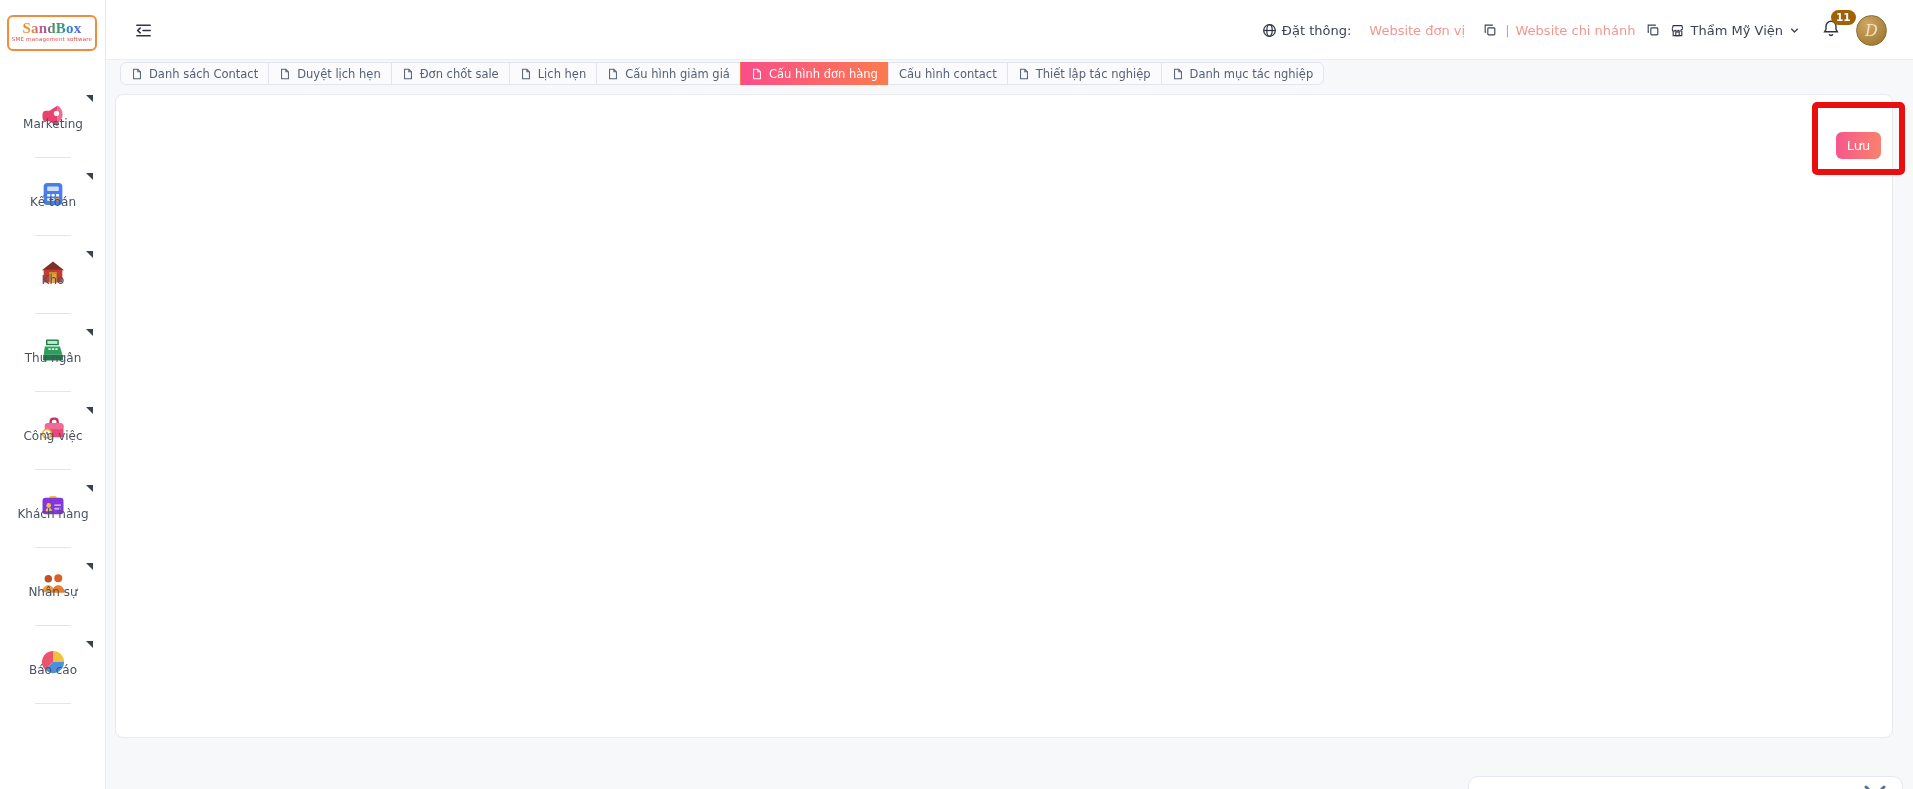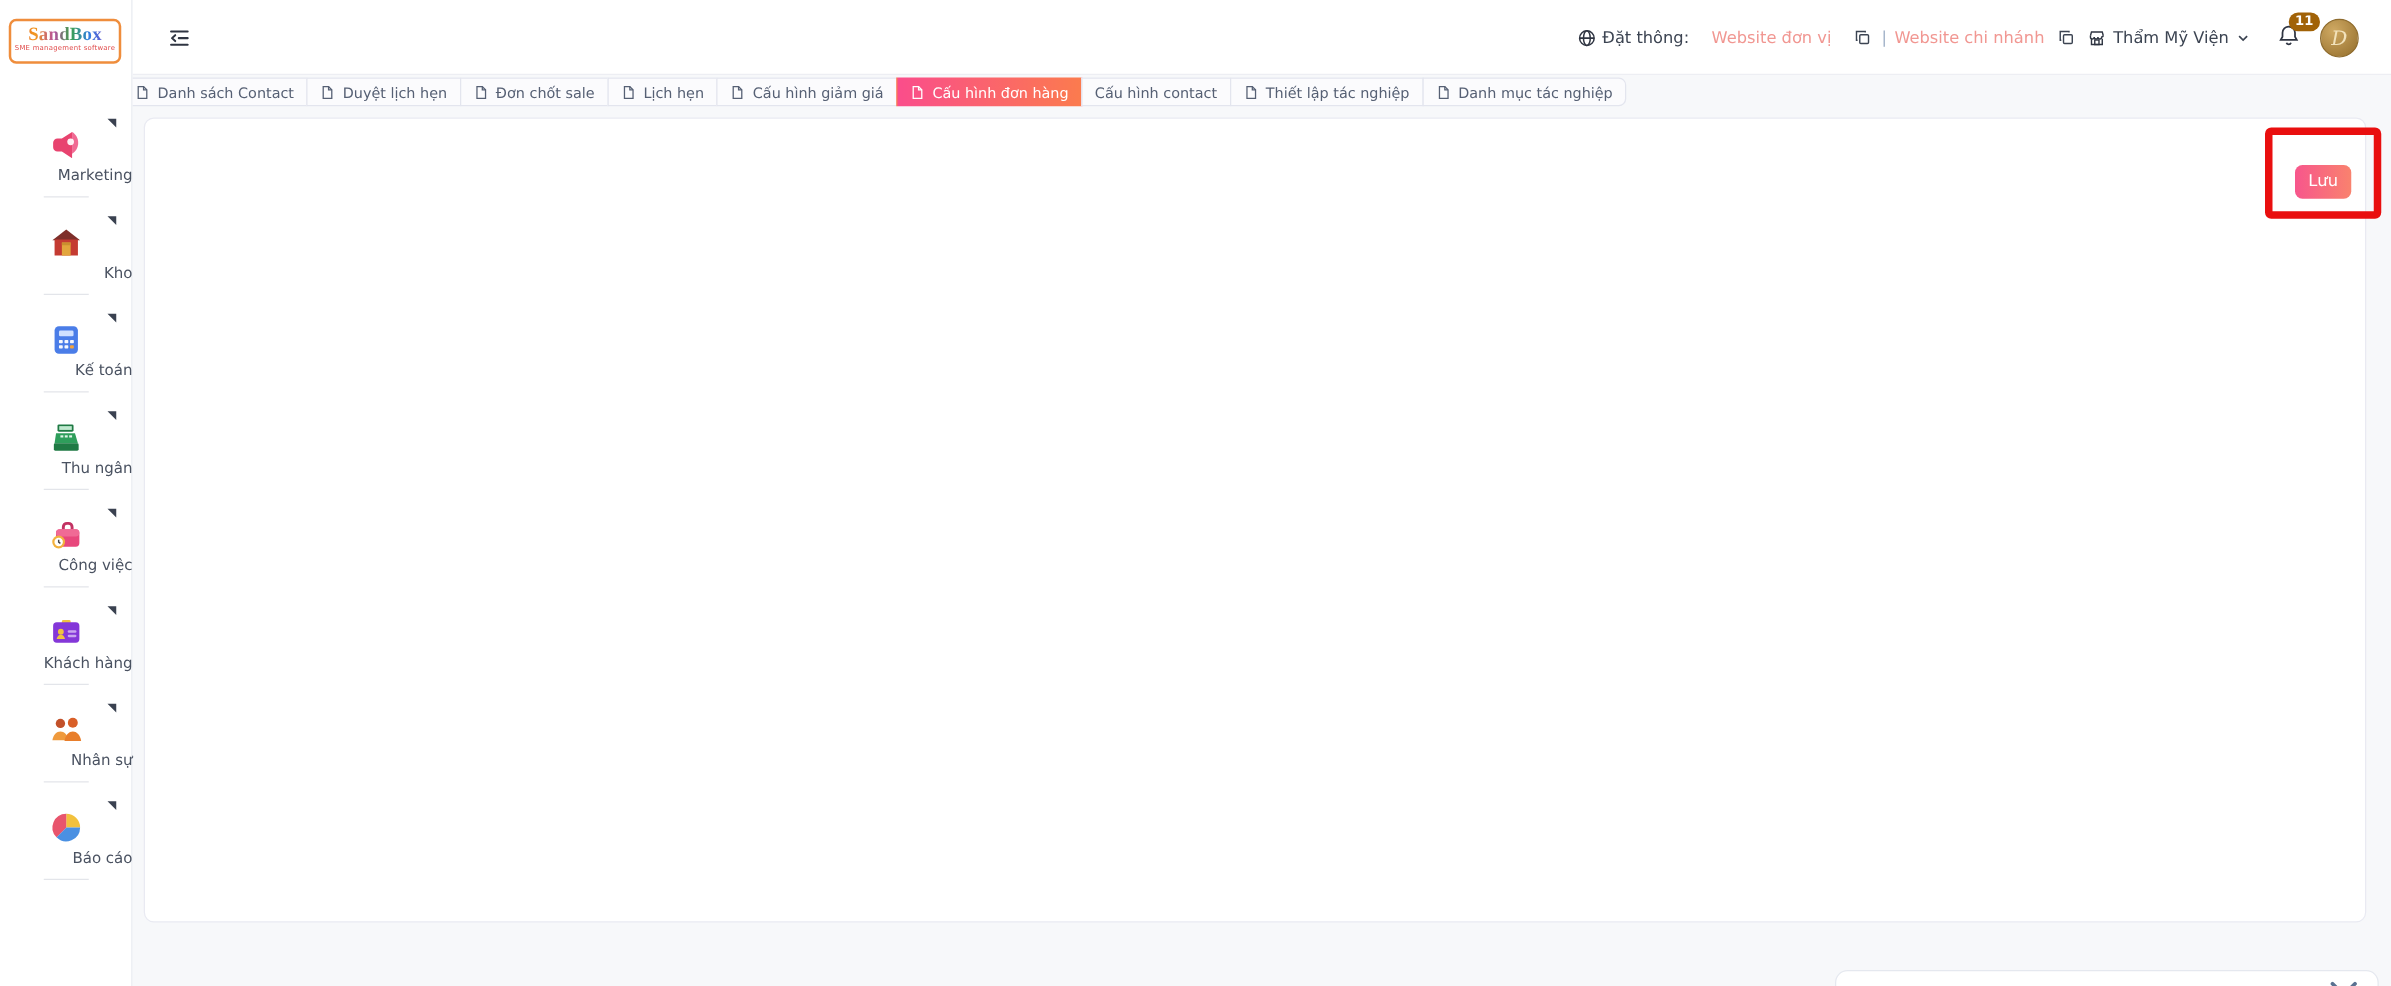--- a/index.html
+++ b/index.html
@@ -13,37 +13,37 @@
   .logo-title { font-size:15px; font-weight:bold; letter-spacing:.2px;
     background:linear-gradient(90deg,#e23a2e 0%,#f29a1f 22%,#b44fa0 40%,#3da14c 55%,#2f7fe0 72%,#8a3fc6 95%);
     -webkit-background-clip:text; background-clip:text; color:transparent; line-height:16px;font-family:Liberation Serif, serif; }
   .logo-sub { font-size:5.5px; color:#e04b4b; letter-spacing:.2px; line-height:7px; white-space:nowrap; }
   .side-nav { position:absolute; left:0; top:80px; width:106px; }
   .side-item { position:relative; width:106px; height:78px; cursor:pointer; }
   .side-item::after { content:""; position:absolute; left:35px; bottom:0; width:36px; border-bottom:1px solid #e3e5ea; }
   .tri { position:absolute; right:13px; top:15px; width:0; height:0; border-top:7px solid #3a4150; border-left:7px solid transparent; }
   .sicon { position:absolute; left:50%; transform:translateX(-50%); top:22px; width:28px; height:28px; }
   .sicon svg { width:28px; height:28px; display:block; }
-  .side-label { position:absolute; bottom:11px; width:100%; text-align:right; font-size:12px; color:#4a5261; white-space:nowrap; }
+  .side-label { position:absolute; bottom:27px; width:100%; text-align:center; font-size:12px; color:#4a5261; white-space:nowrap; }
 
   
   .topbar { position:absolute; left:106px; top:0; width:1807px; height:60px; background:#fff; border-bottom:1px solid #edeef3; z-index:2; }
   .menu-fold { position:absolute; left:28px; top:21px; width:19px; height:19px; cursor:pointer; }
   .topbar-right { position:absolute; right:26px; top:0; height:60px; display:flex; align-items:center; font-size:13px; color:#3c4452; }
   .tr-gap { margin-left:18px; }
   .hlink { color:#f19792; cursor:pointer; white-space:nowrap; }
   .hsep { color:#9fb0c7; margin:0 6px 0 8px; }
   .hicon { display:inline-flex; align-items:center; cursor:pointer; }
   .workspace { display:flex; align-items:center; gap:6px; margin-left:10px; cursor:pointer; white-space:nowrap; }
   .bellwrap { position:relative; margin-left:22px; cursor:pointer; width:20px; height:22px; }
   .badge { position:absolute; top:-9px; left:9px; background:#a16207; color:#fff; font-size:10.5px; line-height:15px; padding:0 5px; border-radius:9px; font-weight:bold; }
   .avatar { width:31px; height:31px; border-radius:50%; margin-left:14px; background:radial-gradient(circle at 35% 30%, #cfa963, #a07a37 78%); border:1px solid #8f6c2e; color:#f2e2bb; font-family:"DejaVu Serif","Liberation Serif",serif; font-style:italic; font-size:16px; display:flex; align-items:center; justify-content:center; cursor:pointer; }
 
   
-  .tabbar { position:absolute; left:97px; top:62px; display:flex; z-index:2;align-items:flex-end; }
+  .tabbar { position:absolute; left:120px; top:62px; display:flex; z-index:2;align-items:flex-end; }
   .tab { height:23px; display:flex; align-items:center; gap:6px; padding:0 10px; background:#fbfbfd; border:1px solid #e3e5ee; margin-left:-1px; font-size:11.5px; color:#566074; white-space:nowrap; cursor:pointer; }
   .tab:first-child { border-radius:6px 0 0 6px; margin-left:0; }
   .tab:last-child { border-radius:0 6px 6px 0; }
   .tab--active { background:linear-gradient(90deg,#fa4d8b,#fb7b4e); color:#fff; border-color:transparent; }
   .tab svg { flex:none; }
 
   
   .card { position:absolute; left:115px; top:94px; width:1778px; height:644px; background:#fff; border:1px solid #e9eaf2; border-radius:8px; z-index:1; }
   .save-btn { position:absolute; left:1836px; top:132px; width:45px; height:27px; border:none; border-radius:6px; background:linear-gradient(90deg,#f7568c,#f9826e); color:#fff; font-size:13px; font-family:inherit; cursor:pointer; z-index:4; }
   .anno-box { position:absolute; left:1812px; top:102px; width:93px; height:73px; border:6px solid #e90f0f; border-radius:5px; z-index:5; pointer-events:none; }
@@ -88,46 +88,46 @@
             </svg>
         </span>
         <span class="side-label">Marketing</span>
       </div>
 
 
       <div class="side-item">
         <span class="tri"></span>
         <span class="sicon">
           <svg viewBox="0 0 24 24">
-              <path d="M2.5 10.5 12 3l9.5 7.5z" fill="#7e2f2a"></path>
-              <path d="M4 10h16v11H4z" fill="#c43b32"></path>
-              <rect x="9" y="12" width="6" height="9" fill="#e2a63d"></rect>
-              <path d="M9 12h6v1.8H9z" fill="#c98f2f"></path>
-            </svg>
-        </span>
-        <span class="side-label">Kho</span>
-      </div>
-
-      <div class="side-item">
-        <span class="tri"></span>
-        <span class="sicon">
-          <svg viewBox="0 0 24 24">
               <rect x="4" y="2.5" width="16" height="19" rx="3" fill="#4a7de8"></rect>
               <rect x="7" y="5.5" width="10" height="4" rx="1" fill="#cfe0ff"></rect>
               <g fill="#fff" opacity=".95">
                 <rect x="7" y="12" width="2.6" height="2.2" rx=".5"></rect>
                 <rect x="10.8" y="12" width="2.6" height="2.2" rx=".5"></rect>
                 <rect x="14.6" y="12" width="2.6" height="2.2" rx=".5"></rect>
                 <rect x="7" y="15.6" width="2.6" height="2.2" rx=".5"></rect>
                 <rect x="10.8" y="15.6" width="2.6" height="2.2" rx=".5"></rect>
               </g>
               <rect x="14.6" y="15.6" width="2.6" height="2.2" rx=".5" fill="#f5a43b"></rect>
             </svg>
         </span>
         <span class="side-label">Kế toán</span>
+      </div>
+
+      <div class="side-item">
+        <span class="tri"></span>
+        <span class="sicon">
+          <svg viewBox="0 0 24 24">
+              <path d="M2.5 10.5 12 3l9.5 7.5z" fill="#7e2f2a"></path>
+              <path d="M4 10h16v11H4z" fill="#c43b32"></path>
+              <rect x="9" y="12" width="6" height="9" fill="#e2a63d"></rect>
+              <path d="M9 12h6v1.8H9z" fill="#c98f2f"></path>
+            </svg>
+        </span>
+        <span class="side-label">Kho</span>
       </div>
 
       <div class="side-item">
         <span class="tri"></span>
         <span class="sicon">
           <svg viewBox="0 0 24 24">
               <rect x="6" y="3" width="11" height="5" rx="1" fill="#1f7a44"></rect>
               <rect x="7.2" y="4.2" width="8.6" height="2.6" fill="#bfe9cf"></rect>
               <path d="M5 9h13l2 7H4z" fill="#2e9e5b"></path>
               <g fill="#dff5e7">

